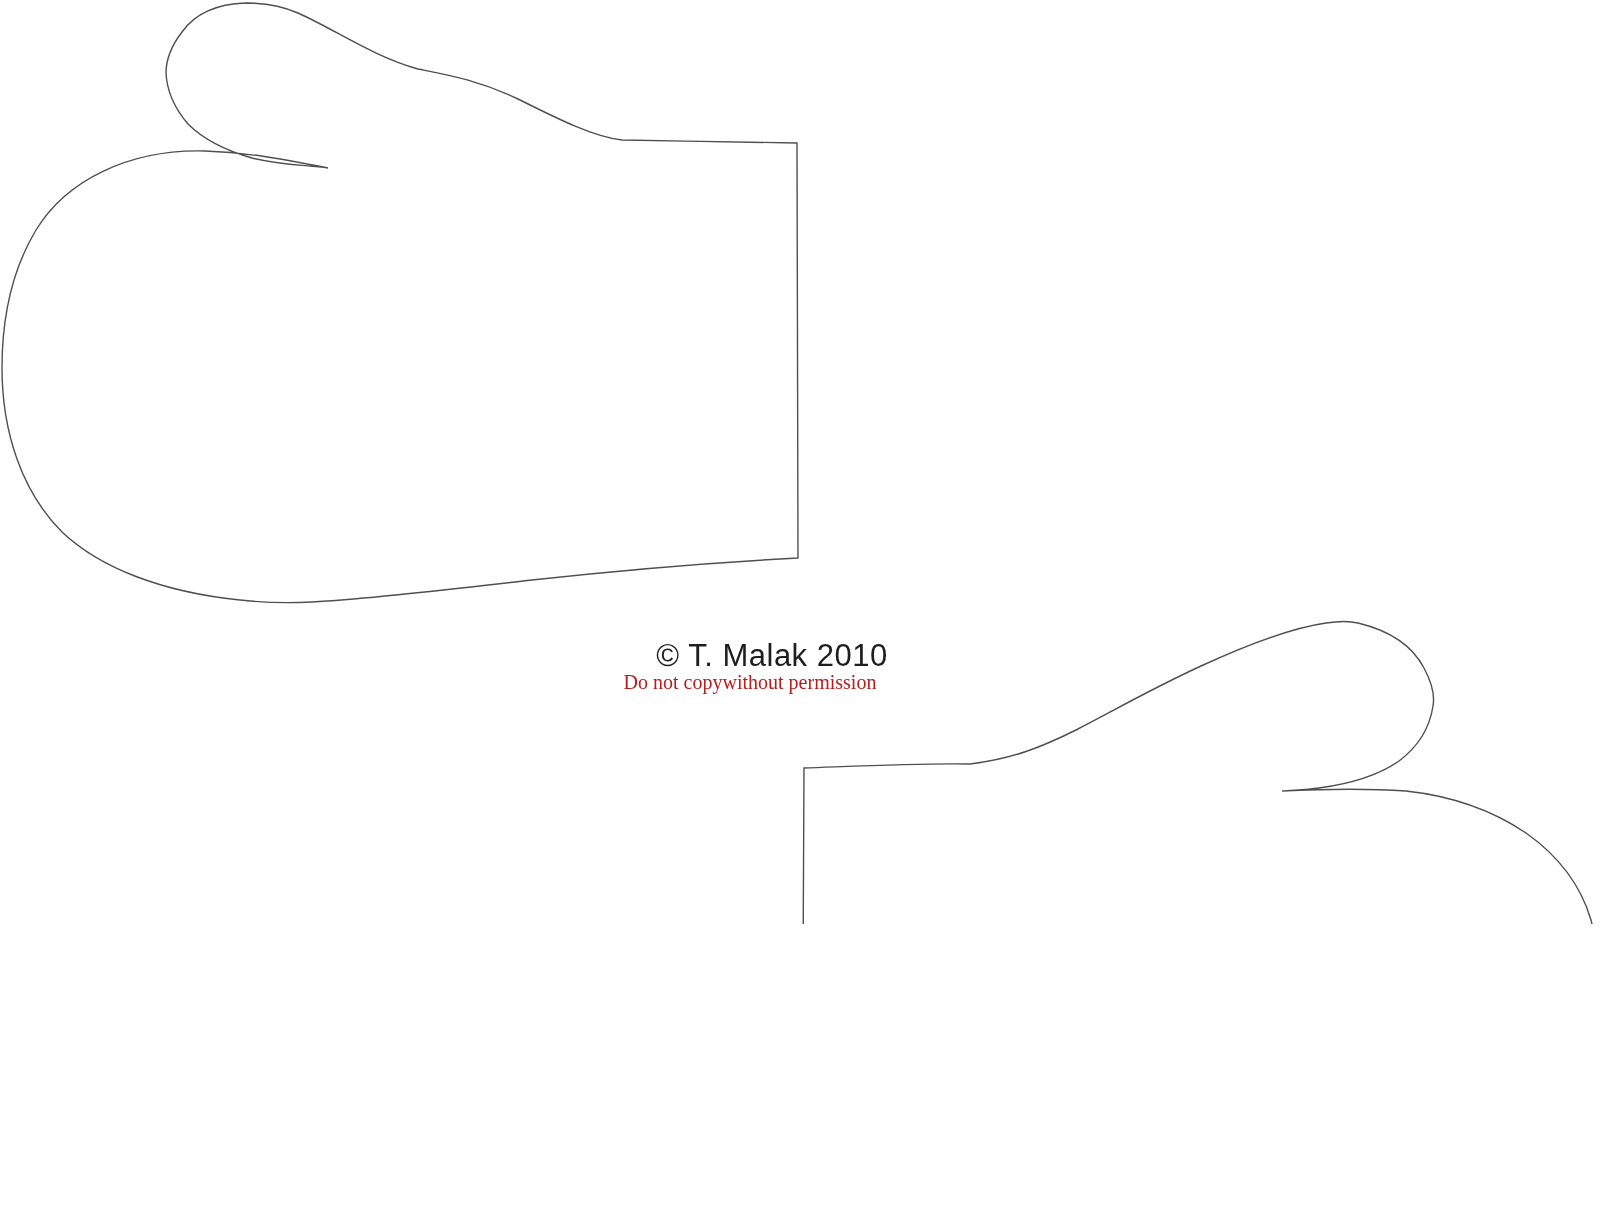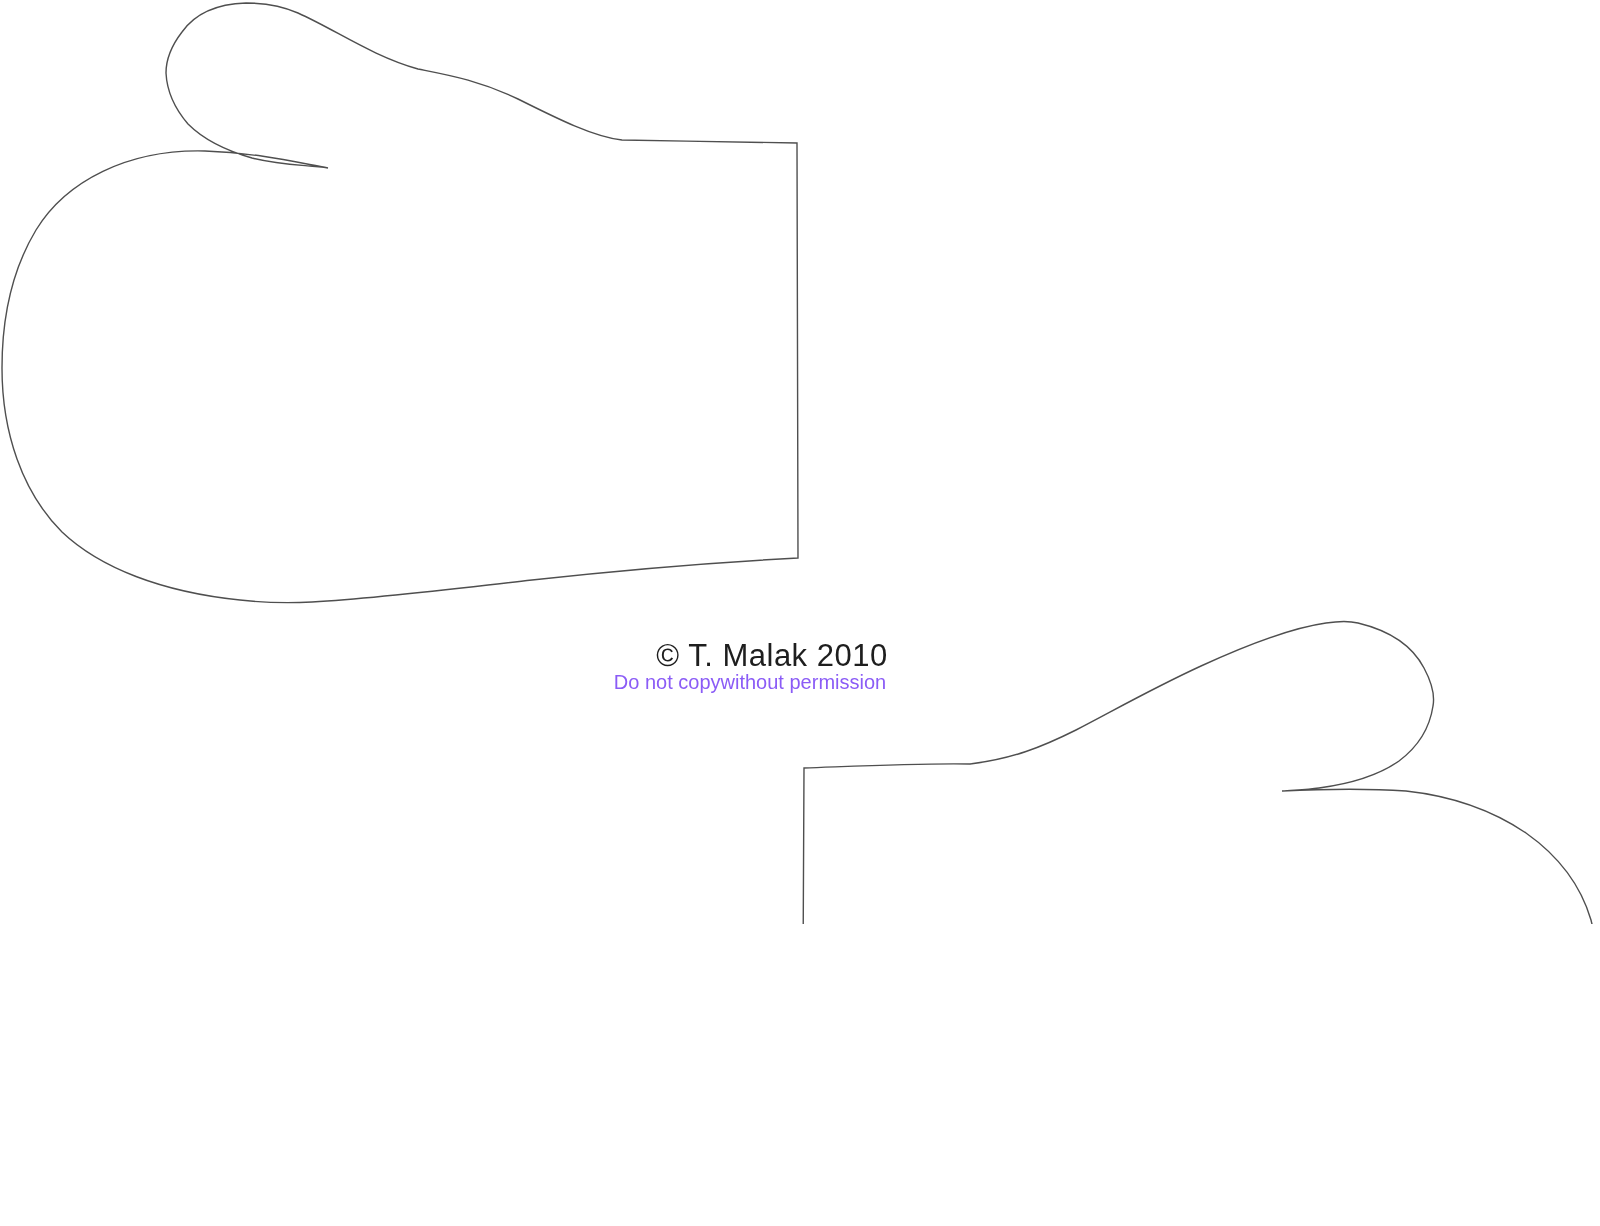--- a/index.html
+++ b/index.html
@@ -93,16 +93,16 @@
              C 1391,631 1413,647 1424,668
              C 1432,683 1435,695 1433,706
              C 1430,726 1419,746 1399,761
              C 1379,775 1349,784 1319,788
              C 1306,790 1293,790 1282,791
              Z" stroke="#4f4f4f"></path>
   </svg>
 
   <div class="copyright-notice">
     <div class="copyright-line1" style="color: rgb(30, 30, 30);">© T. Malak 2010</div>
-    <div class="copyright-line2" style="color: #8b5cf6;">Do not copywithout permission</div>
+    <div class="copyright-line2" style="color: #b91c1c; font-family: Liberation Serif, serif;">Do not copywithout permission</div>
   </div>
 
 </div>
 
 </body></html>

